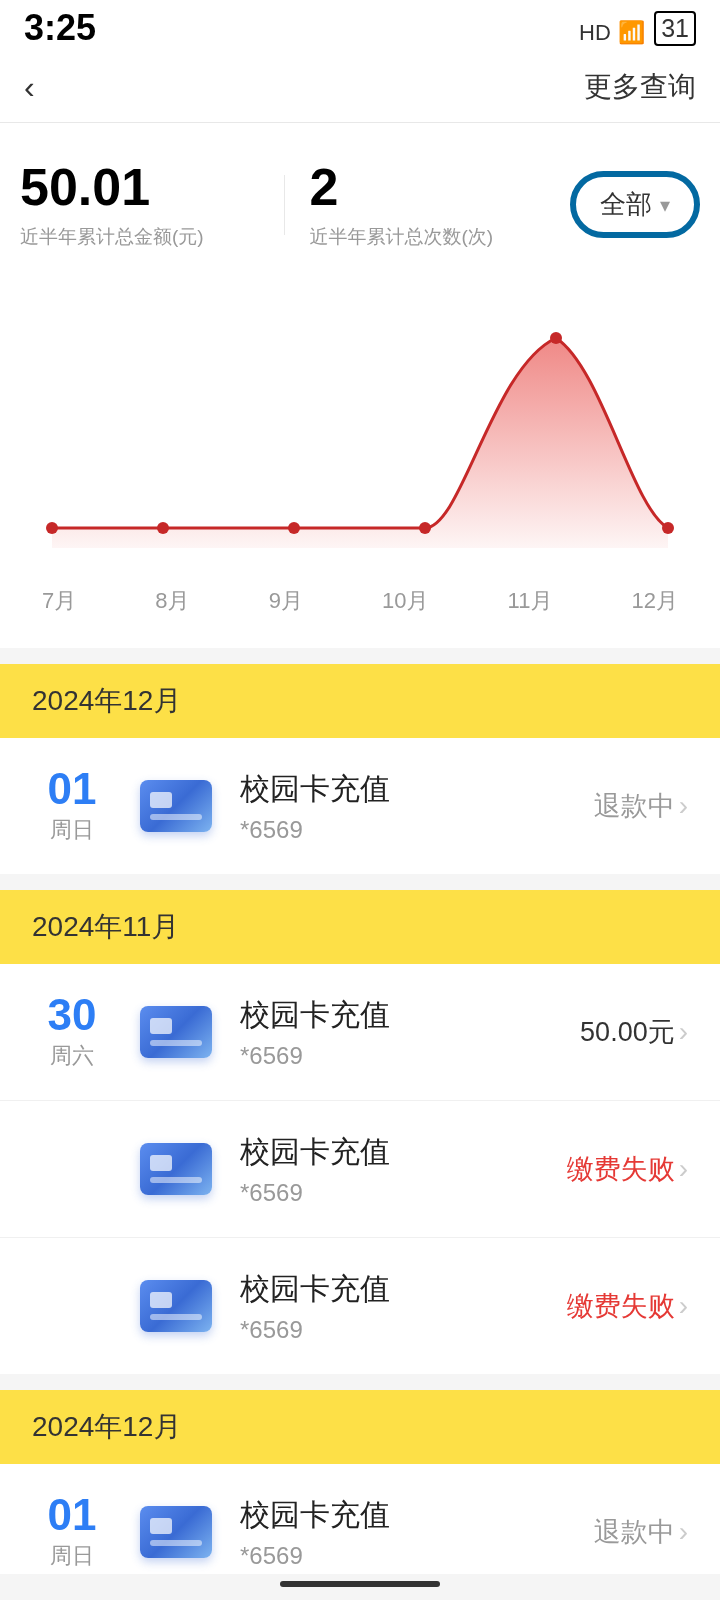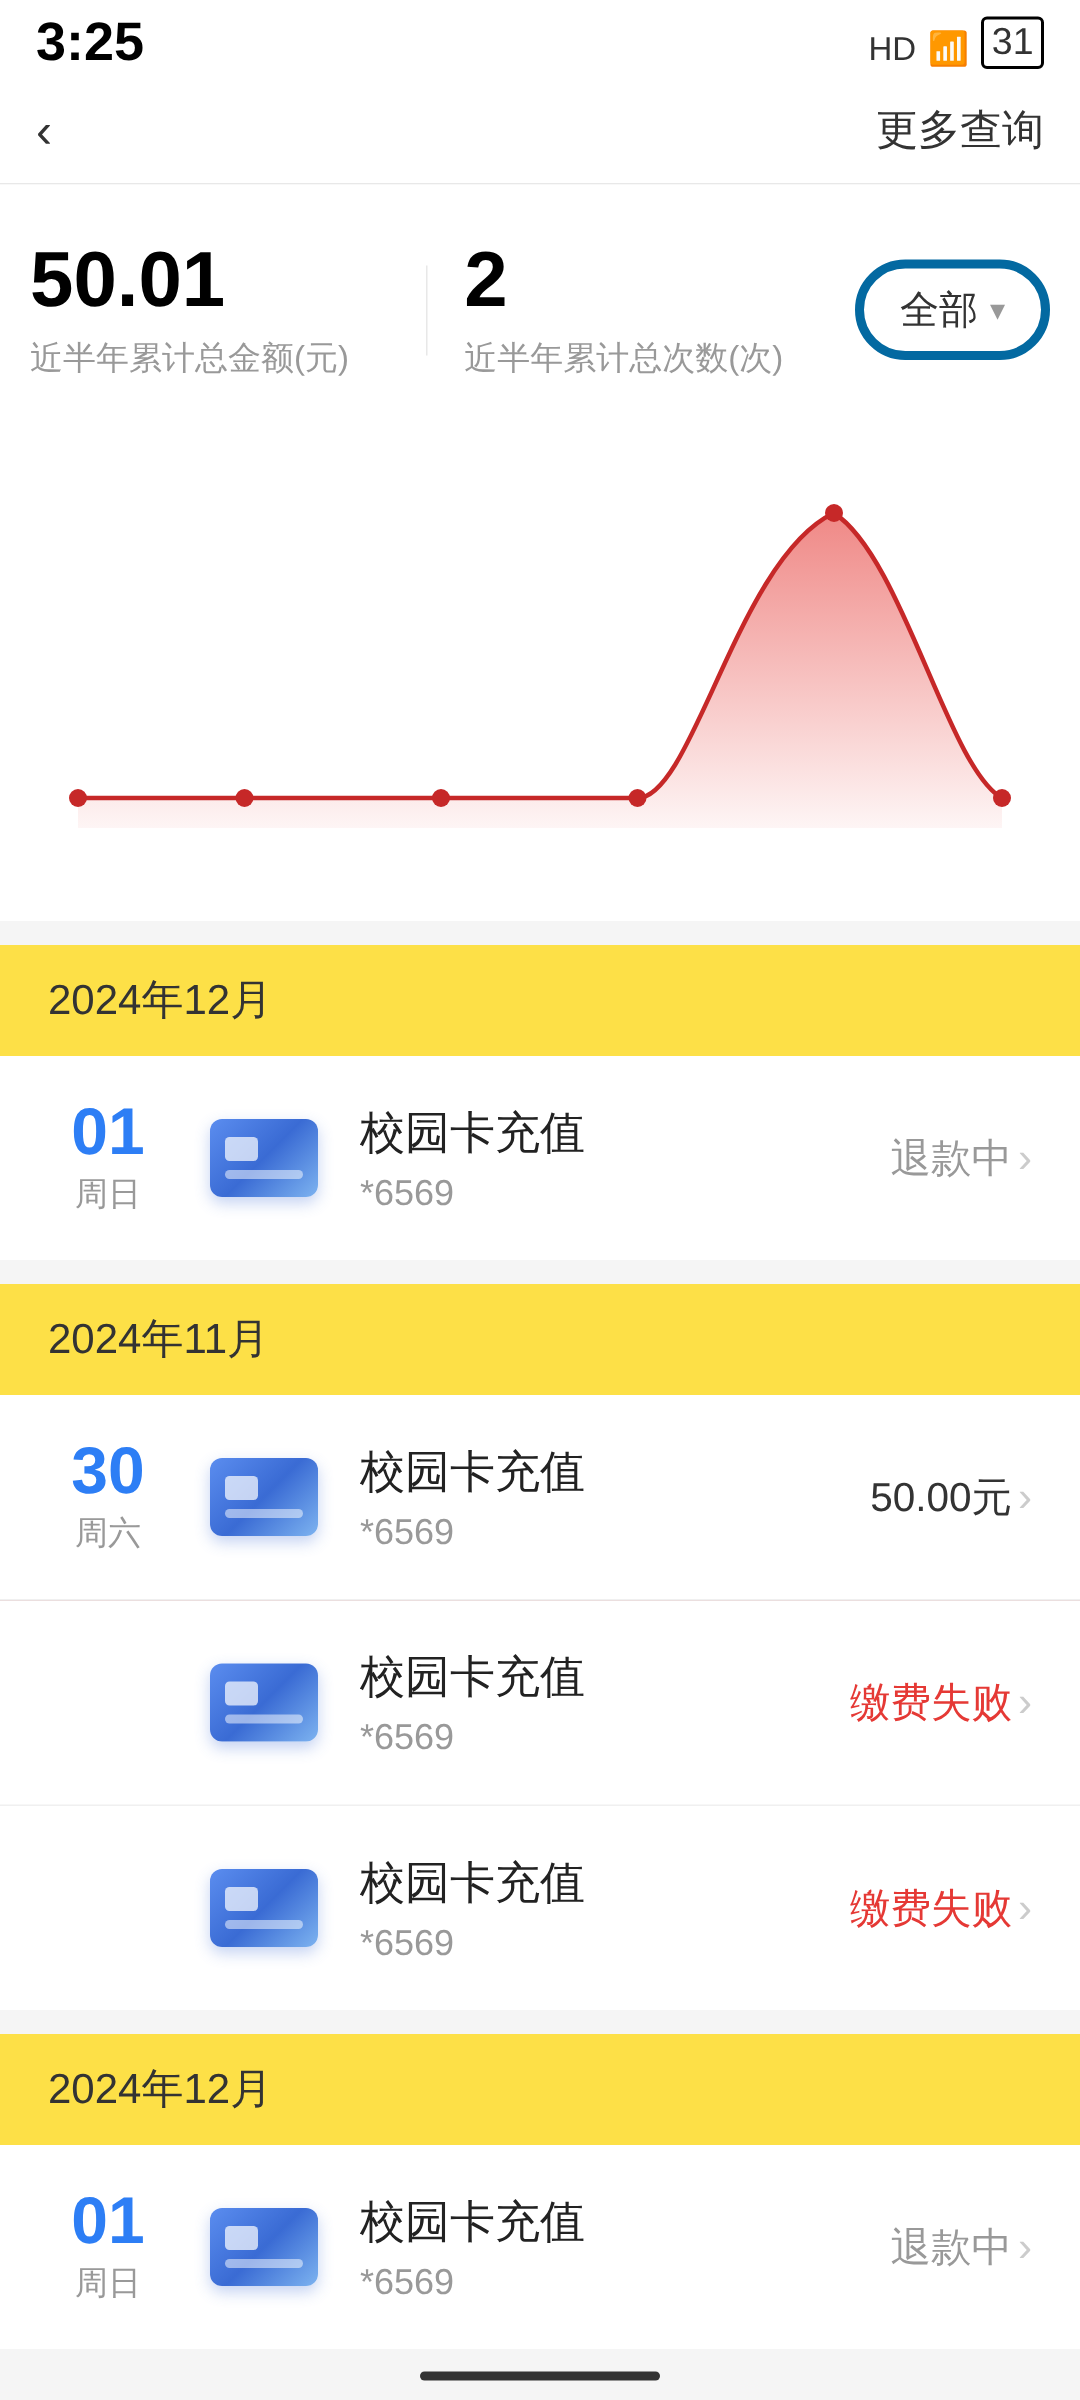--- a/index.html
+++ b/index.html
@@ -70,21 +70,21 @@
     .summary-item {
       flex: 1;
     }
     .summary-value {
       font-size: 52px;
       font-weight: 700;
       color: #000;
       line-height: 1.1;
     }
     .summary-label {
-      font-size: 22px;
+      font-size: 19px;
       color: #999;
       margin-top: 8px;
     }
     .summary-divider {
       width: 1px;
       height: 60px;
       background: #e8e8e8;
       margin: 0 24px;
       align-self: center;
     }
@@ -139,21 +139,21 @@
     .month-header {
       background: #fde047;
       padding: 18px 32px;
       font-size: 28px;
       font-weight: 500;
       color: #333;
     }
 
     
     .transactions-section {
-      background: #7f1d1d;
+      background: #3b82f6;
     }
     .transaction-item {
       display: flex;
       align-items: center;
       padding: 28px 32px;
       border-bottom: 1px solid #f0f0f0;
       background: #fff;
       cursor: pointer;
     }
     .transaction-item:last-child {
@@ -299,20 +299,28 @@
       <path d="M 20,220 L 131,220 L 262,220 L 393,220 C 430,220 460,60 524,30 C 570,60 600,200 636,220" fill="none" stroke="#c62828" stroke-width="3" stroke-linejoin="round" stroke-linecap="round"></path>
 
       <circle cx="20" cy="220" r="6" fill="#c62828"></circle>
       <circle cx="131" cy="220" r="6" fill="#c62828"></circle>
       <circle cx="262" cy="220" r="6" fill="#c62828"></circle>
       <circle cx="393" cy="220" r="6" fill="#c62828"></circle>
       <circle cx="524" cy="30" r="6" fill="#c62828"></circle>
       <circle cx="636" cy="220" r="6" fill="#c62828"></circle>
     </svg>
   </div>
+  <div class="chart-labels">
+    <span class="chart-label">7月</span>
+    <span class="chart-label">8月</span>
+    <span class="chart-label">9月</span>
+    <span class="chart-label">10月</span>
+    <span class="chart-label">11月</span>
+    <span class="chart-label">12月</span>
+  </div>
 </div>
 
 <div class="section-gap"></div>
 
 <div class="month-header">
   <span>2024年12月</span>
 </div>
 <div class="transactions-section">
 
   <div class="transaction-item">

